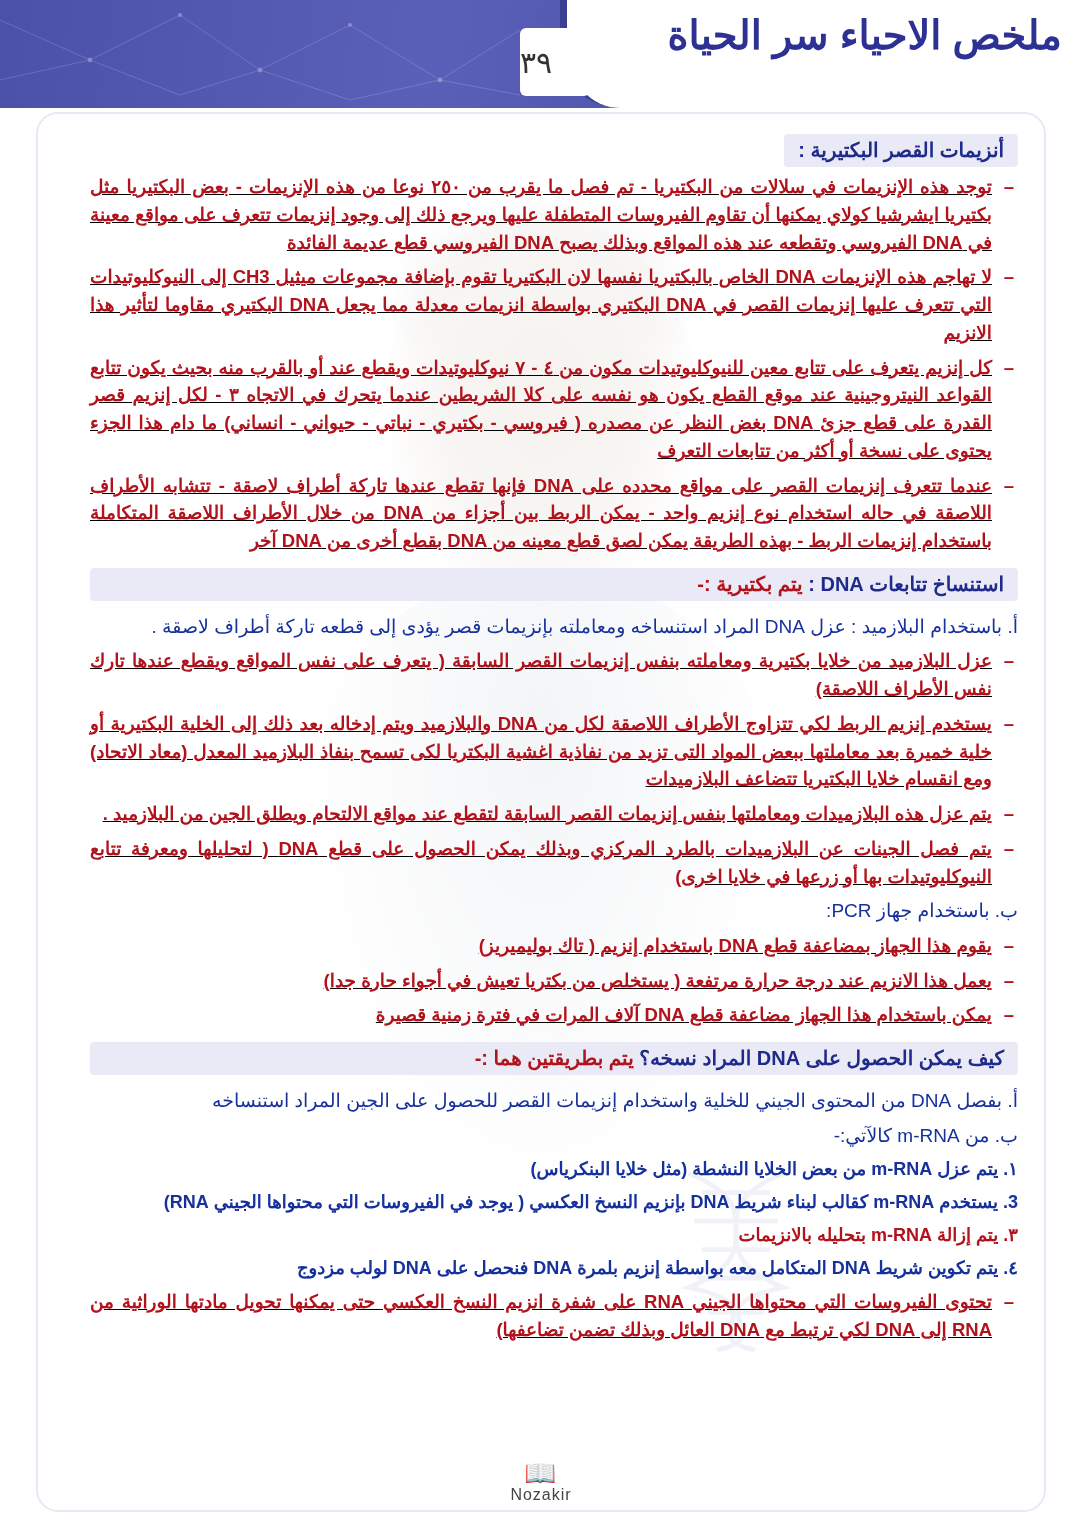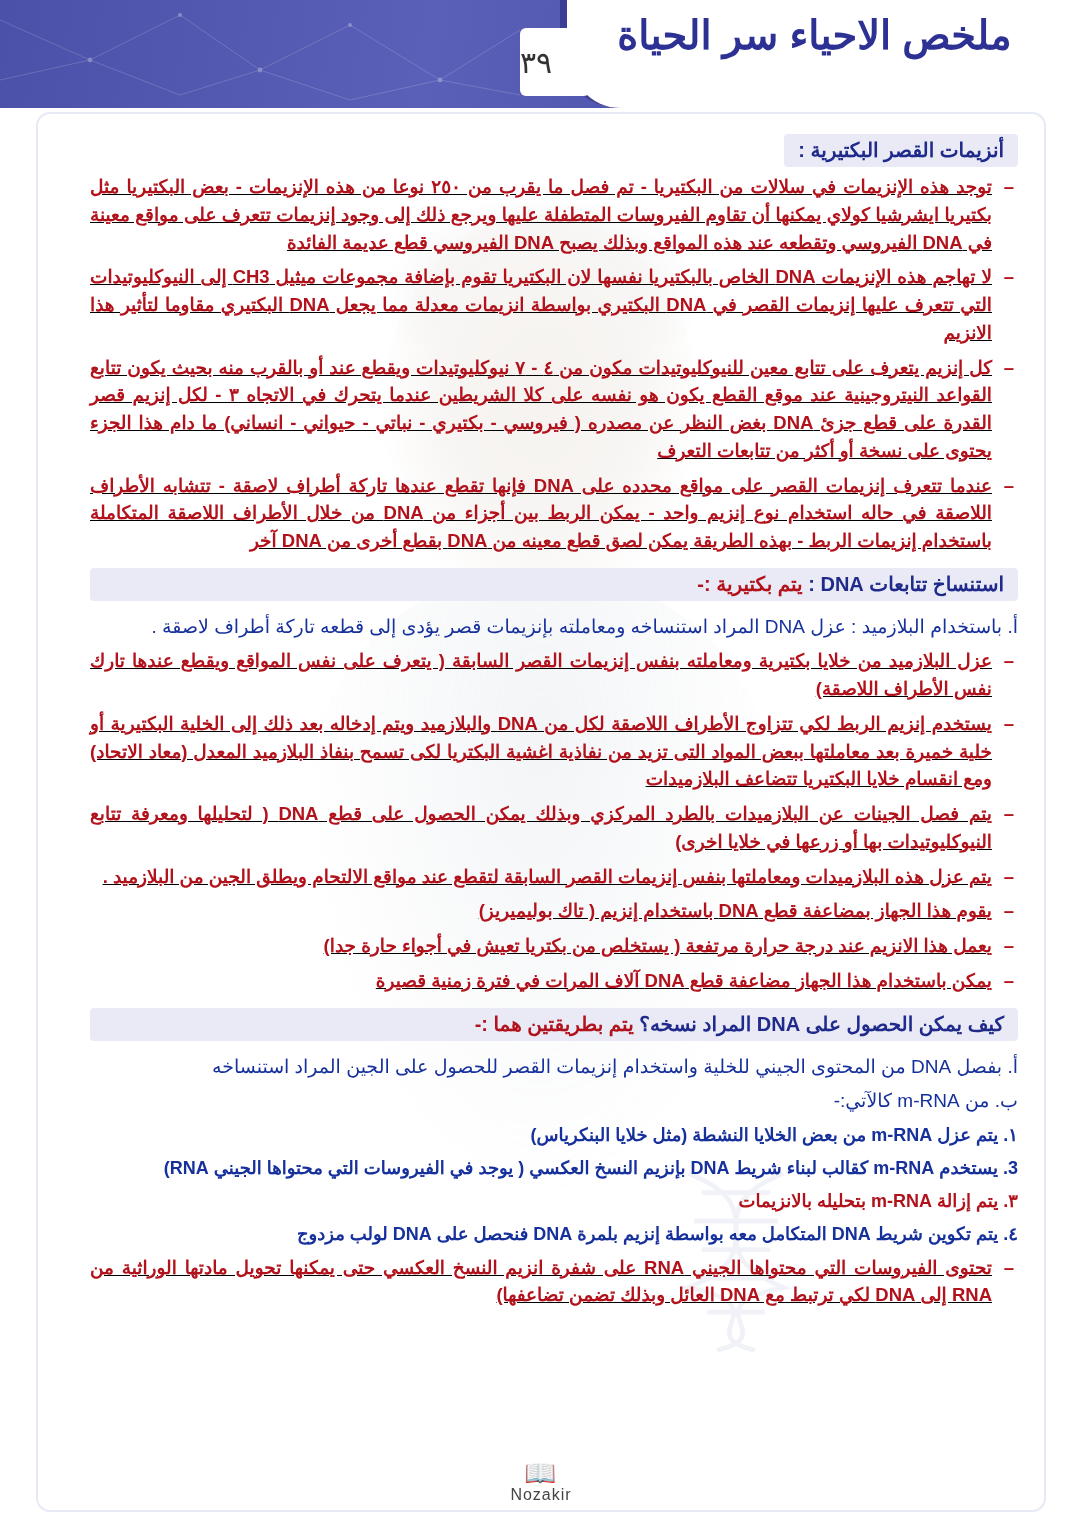--- a/index.html
+++ b/index.html
@@ -18,21 +18,21 @@
     overflow:hidden;
   }
   .header .net{
     position:absolute;inset:0;opacity:.35;
   }
   .title-wrap{
     position:absolute;top:0;right:0;height:108px;width:520px;
     background:#ffffff;
     border-bottom-left-radius:60px;
     border-left:7px solid #3b3f93;
-    display:flex;align-items:flex-start;justify-content:center;
+    display:flex;align-items:flex-start;justify-content:flex-start;
     box-sizing:border-box;
     padding:4px 18px 0 0;
   }
   .doc-title{
     color:#2d3193;
     font-size:40px;
     font-weight:bold;
     letter-spacing:-1px;
     white-space:nowrap;
     margin-top:8px;
@@ -43,21 +43,21 @@
     border-radius:6px;
     display:flex;align-items:center;justify-content:flex-end;
     color:#333;font-size:30px;
   }
 
   
   .sheet{
     position:absolute;top:112px;left:36px;width:1010px;height:1400px;
     background:#ffffff;
     border:2px solid #e7e9f5;
-    border-radius:14px;
+    border-radius:22px;
     box-sizing:border-box;
     overflow:hidden;
     padding-left:26px;
   }
   
   .watermark{
     position:absolute;top:40px;left:50%;transform:translateX(-50%);
     width:560px;height:1150px;
     opacity:.17;
     pointer-events:none;
@@ -205,24 +205,25 @@
         <span>استنساخ تتابعات DNA :</span>
         <span class="sub">يتم بكتيرية :-</span>
       </div>
     </div>
 
     <div class="alpha">أ. باستخدام البلازميد : عزل DNA المراد استنساخه ومعاملته بإنزيمات قصر يؤدى إلى قطعه تاركة أطراف لاصقة .</div>
 
     <ul class="bullets sub-list">
       <li>عزل البلازميد من خلايا بكتيرية ومعاملته بنفس إنزيمات القصر السابقة ( يتعرف على نفس المواقع ويقطع عندها تارك نفس الأطراف اللاصقة)</li>
       <li>يستخدم إنزيم الربط لكي تتزاوج الأطراف اللاصقة لكل من DNA والبلازميد ويتم إدخاله بعد ذلك إلى الخلية البكتيرية أو خلية خميرة بعد معاملتها ببعض المواد التى تزيد من نفاذية اغشية البكتريا لكى تسمح بنفاذ البلازميد المعدل (معاد الاتحاد) ومع انقسام خلايا البكتيريا تتضاعف البلازميدات</li>
+      <li>يتم عزل هذه البلازميدات ومعاملتها بنفس إنزيمات القصر السابقة لتقطع عند مواقع الالتحام ويطلق الجين من البلازميد .</li>
       <li>يتم فصل الجينات عن البلازميدات بالطرد المركزي وبذلك يمكن الحصول على قطع DNA ( لتحليلها ومعرفة تتابع النيوكليوتيدات بها أو زرعها في خلايا اخرى)</li>
-      <li>يتم عزل هذه البلازميدات ومعاملتها بنفس إنزيمات القصر السابقة لتقطع عند مواقع الالتحام ويطلق الجين من البلازميد .</li>
-    </ul>
-
+    </ul>
+
+    <div class="alpha">ب.  باستخدام جهاز PCR:</div>
 
     <ul class="bullets sub-list">
       <li>يقوم هذا الجهاز بمضاعفة قطع DNA باستخدام إنزيم ( تاك بوليميريز)</li>
       <li>يعمل هذا الانزيم عند درجة حرارة مرتفعة ( يستخلص من بكتريا تعيش في أجواء حارة جدا)</li>
       <li>يمكن باستخدام هذا الجهاز مضاعفة قطع DNA آلاف المرات في فترة زمنية قصيرة</li>
     </ul>
 
     <div class="head-row">
       <div class="sec-head full">
         <span>كيف يمكن الحصول على DNA المراد نسخه؟</span>

